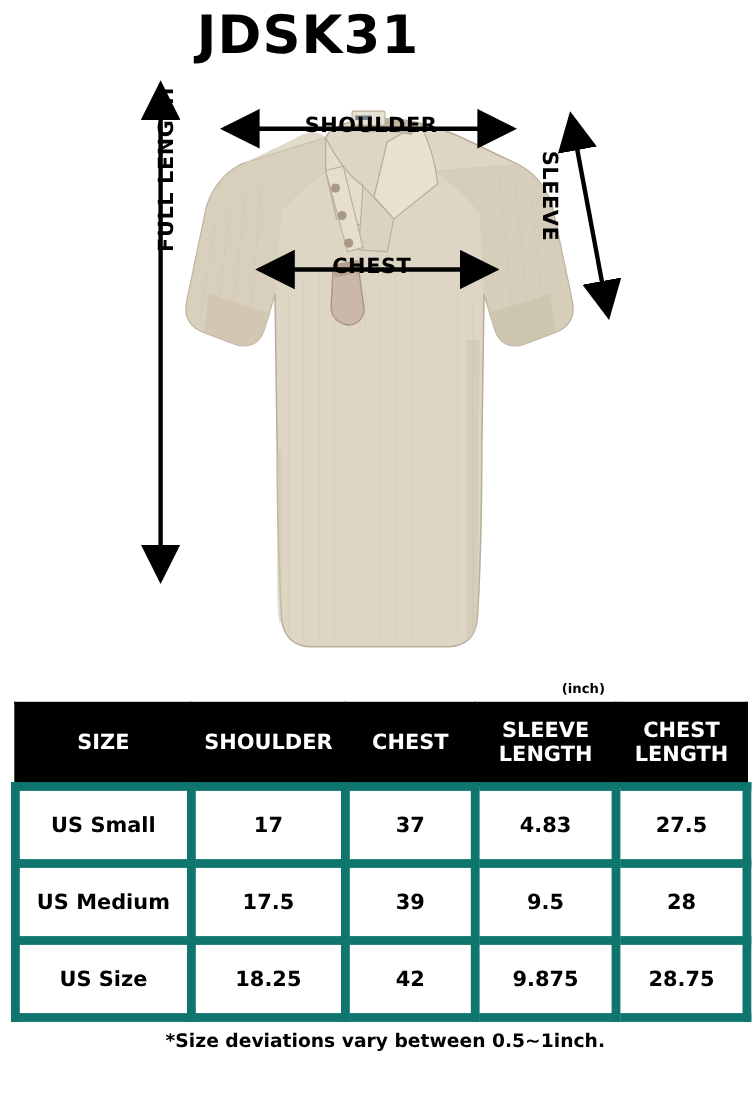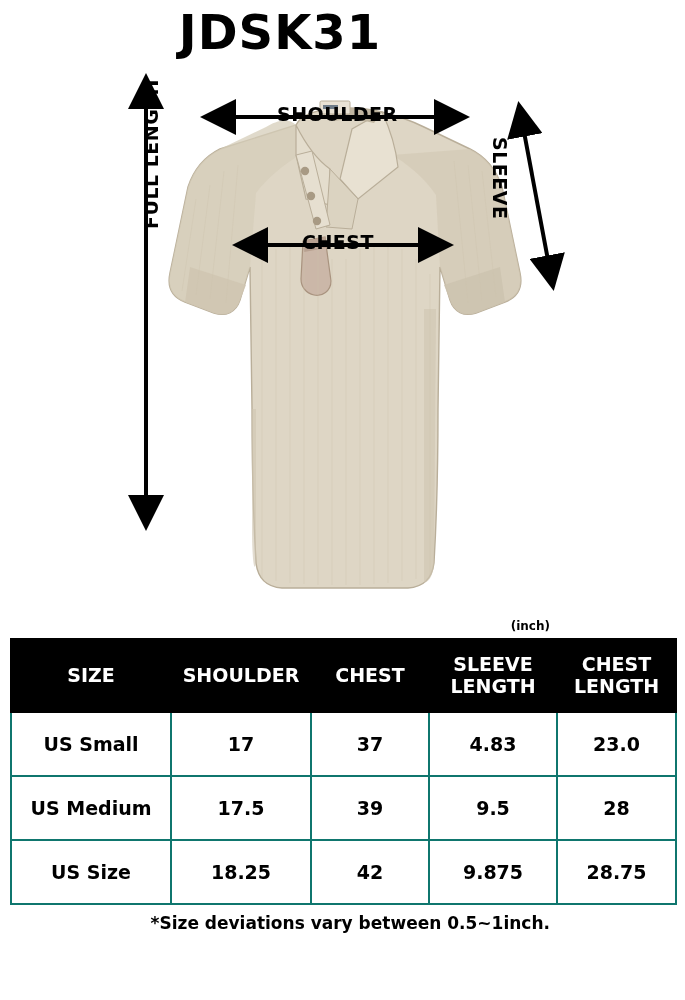--- a/index.html
+++ b/index.html
@@ -77,21 +77,21 @@
 
   
   .size-table {
     border-collapse: collapse;
     width: 665px;
     margin: 0 10px;
     table-layout: fixed;
   }
   .size-table th,
   .size-table td {
-    border: 2px solid #0f766e;
+    border: 8px solid #0f766e;
     text-align: center;
     font-size: 19px;
     font-weight: bold;
     font-family: "DejaVu Sans", sans-serif;
     padding: 16px 2px;
   }
   .size-table thead th {
     background: #000000;
     color: #ffffff;
     border: 2px solid #000000;
@@ -260,21 +260,21 @@
           <span>LENGTH</span>
         </th>
       </tr>
     </thead>
     <tbody>
       <tr>
         <td>US Small</td>
         <td>17</td>
         <td>37</td>
         <td>4.83</td>
-        <td>23.0</td>
+        <td>27.5</td>
       </tr>
       <tr>
         <td>US Medium</td>
         <td>17.5</td>
         <td>39</td>
         <td>9.5</td>
         <td>28</td>
       </tr>
       <tr>
         <td>US Size</td>

